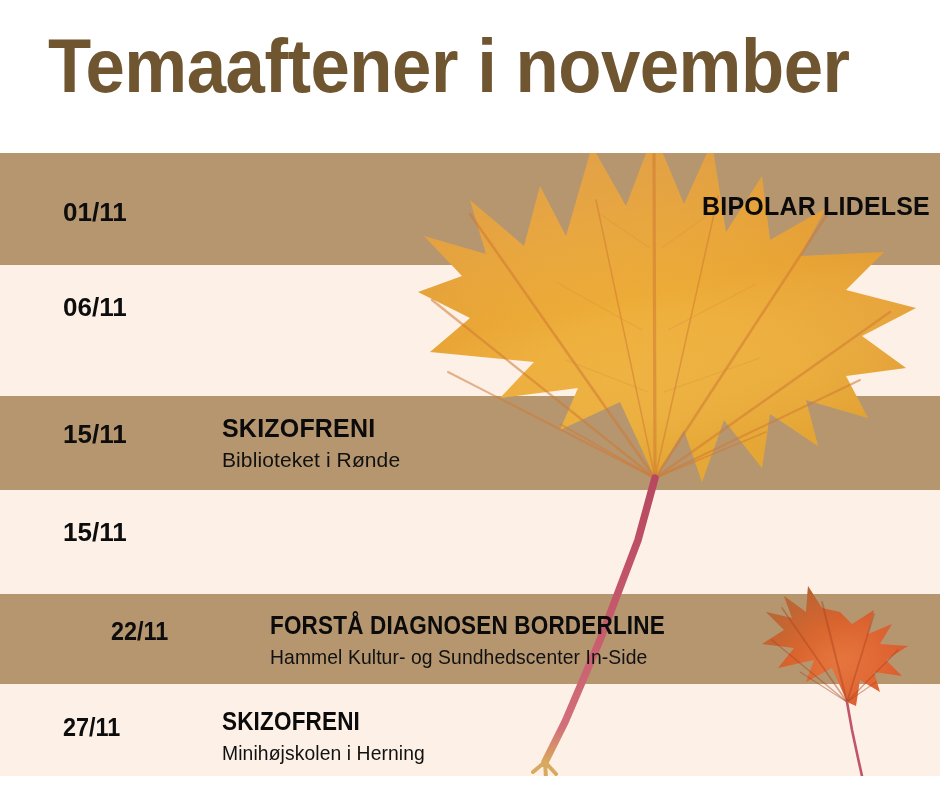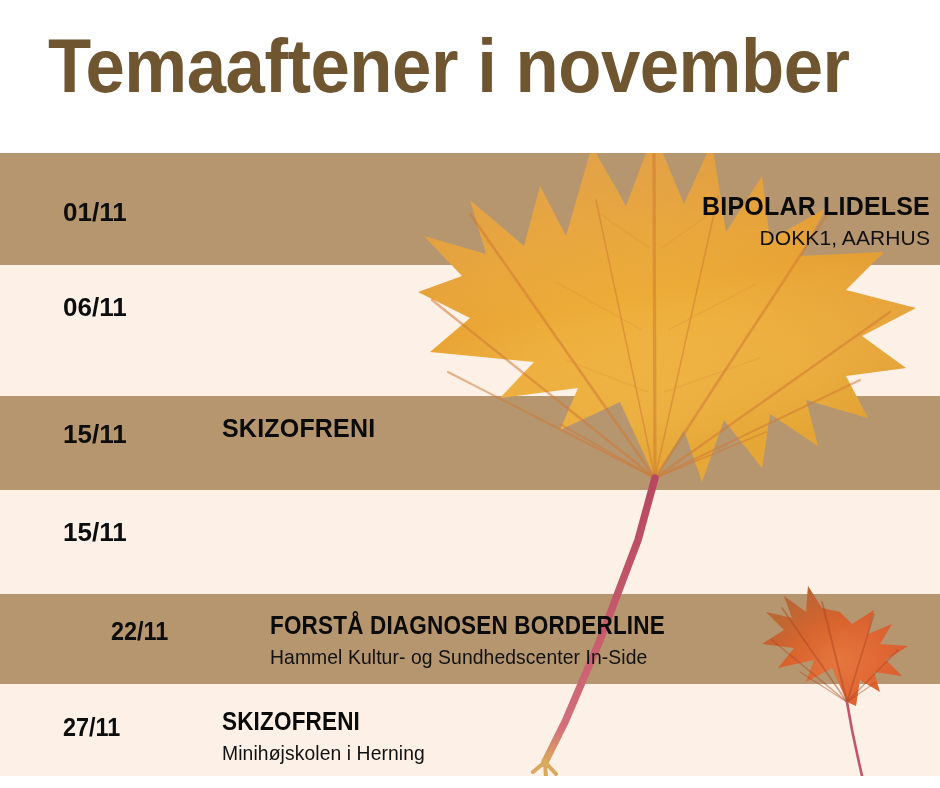--- a/index.html
+++ b/index.html
@@ -181,30 +181,30 @@
 
   <div class="header">
     <div class="poster-title">Temaaftener i november</div>
   </div>
 
   <div class="textlayer">
       <div class="entry" style="top: 14px; height: 112px;">
         <div class="date" style="top: 30px;">01/11</div>
         <div class="body" style="top: 24px; text-align: right;">
           <div class="ev-title">BIPOLAR LIDELSE</div>
-          <div class="ev-place">DOKK1, AARHUS</div>
         </div>
       </div>
       <div class="entry" style="top: 112px; height: 131px; text-decoration: underline;">
         <div class="date" style="top: 27px;">06/11</div>
       </div>
       <div class="entry" style="top: 243px; height: 94px;">
         <div class="date" style="top: 23px;">15/11</div>
         <div class="body" style="top: 17px;">
           <div class="ev-title">SKIZOFRENI</div>
+          <div class="ev-place">Biblioteket i Rønde</div>
         </div>
       </div>
       <div class="entry" style="top: 337px; height: 104px;">
         <div class="date" style="top: 27px;">15/11</div>
       </div>
       <div class="entry cond" style="top: 441px; height: 90px; margin-left: 48px;">
         <div class="date" style="top: 22px;">22/11</div>
         <div class="body" style="top: 16px;">
           <div class="ev-title">FORSTÅ DIAGNOSEN BORDERLINE</div>
           <div class="ev-place">Hammel Kultur- og Sundhedscenter In-Side</div>

